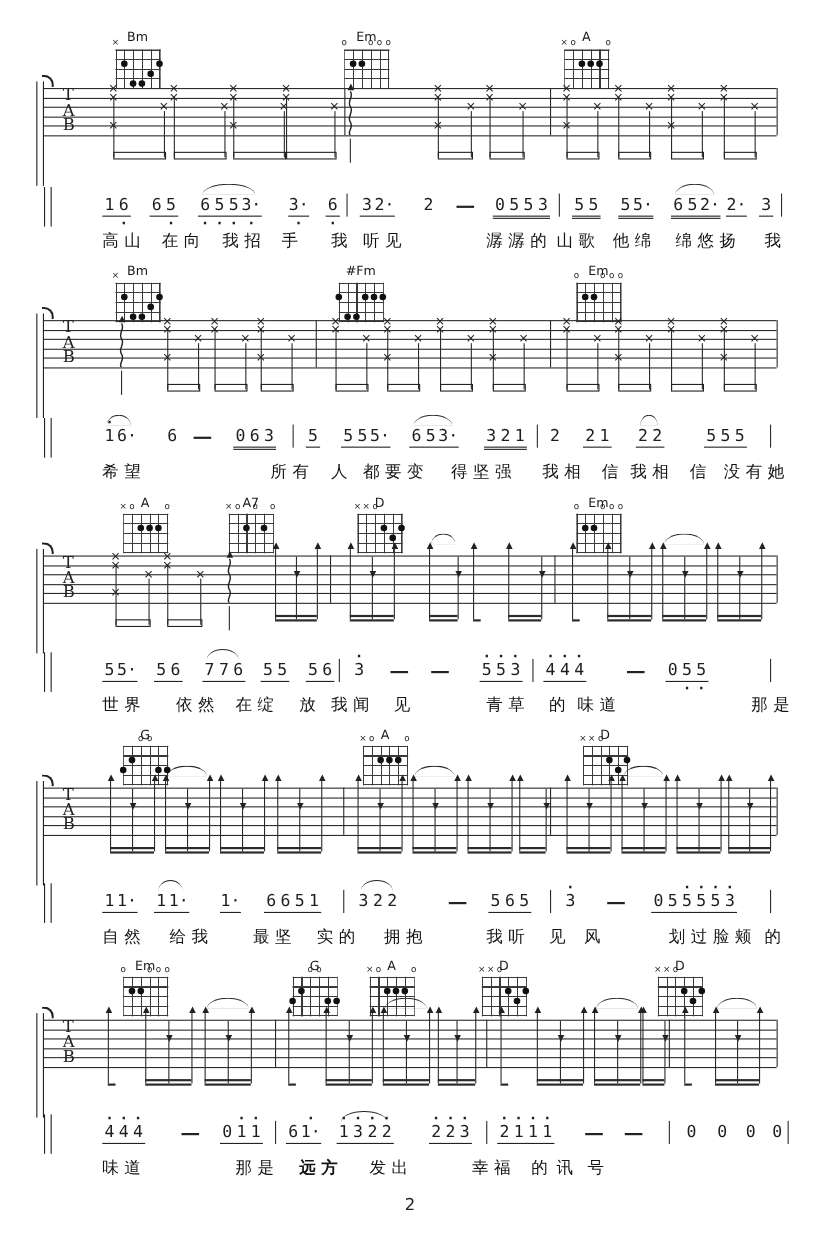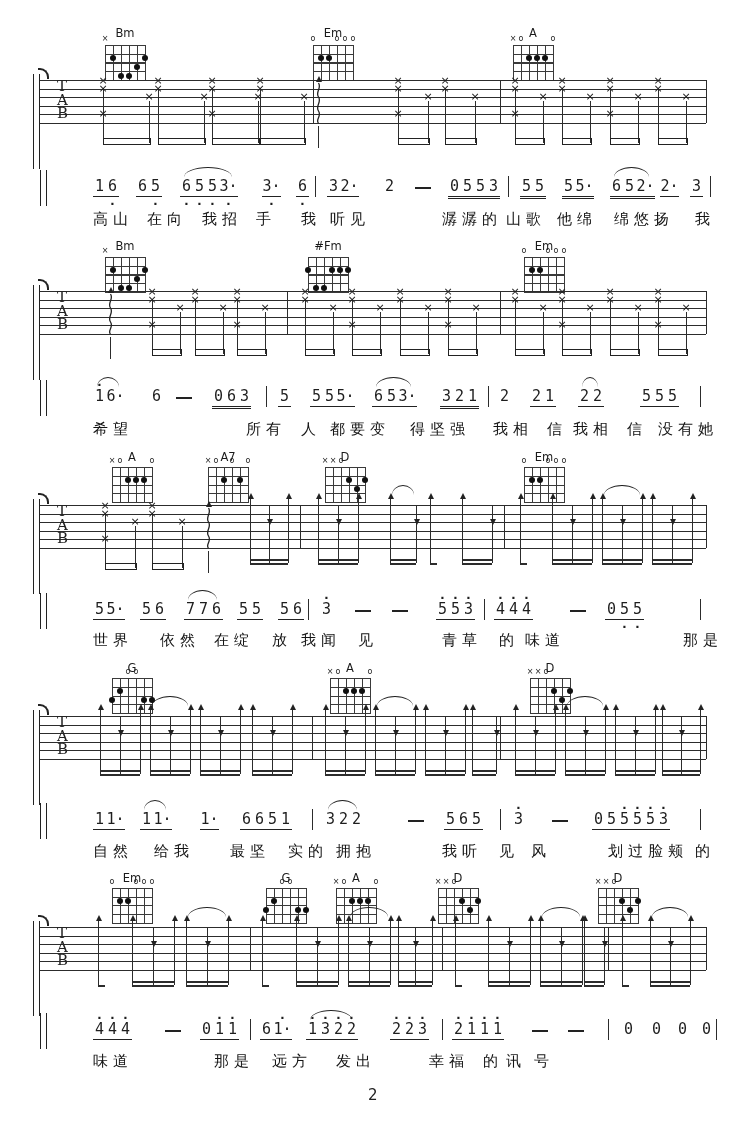--- a/index.html
+++ b/index.html
@@ -756,21 +756,21 @@
       <span class="note" style="width: 13px;">5<span class="da">·</span></span>
       <span class="note" style="width: 13px;">5<span class="da">·</span></span>
       <span class="note" style="width: 13px;">5<span class="da">·</span></span>
       <span class="note" style="width: 13px;">3<span class="da">·</span></span>
     </div>
     <div class="vline" style="left: 700px; top: 809px; height: 21px;"></div>
     <div class="lyr" style="left: 93px; top: 842px;">自然</div>
     <div class="lyr" style="left: 154px; top: 842px;">给我</div>
     <div class="lyr" style="left: 230px; top: 842px;">最坚</div>
     <div class="lyr" style="left: 288px; top: 842px;">实的</div>
-    <div class="lyr" style="left: 336px; top: 842px;">拥抱</div>
+    <div class="lyr" style="left: 349px; top: 842px;">拥抱</div>
     <div class="lyr" style="left: 442px; top: 842px;">我听</div>
     <div class="lyr" style="left: 499px; top: 842px;">见</div>
     <div class="lyr" style="left: 531px; top: 842px;">风</div>
     <div class="lyr" style="left: 608px; top: 842px;">划过脸颊</div>
     <div class="lyr" style="left: 695px; top: 842px;">的</div>
     <div class="cname" style="left: 132px; top: 871px;">Em</div>
     <div class="marker" style="left: 112px; top: 878px;">o</div>
     <div class="marker" style="left: 136px; top: 878px;">o</div>
     <div class="marker" style="left: 144px; top: 878px;">o</div>
     <div class="marker" style="left: 152px; top: 878px;">o</div>
@@ -957,19 +957,19 @@
     </div>
     <div class="mgroup" style="left: 676px; top: 1021px;">
       <span class="note" style="width: 13px;">0</span>
     </div>
     <div class="mgroup" style="left: 700px; top: 1021px;">
       <span class="note" style="width: 13px;">0</span>
     </div>
     <div class="vline" style="left: 716px; top: 1019px; height: 21px;"></div>
     <div class="lyr" style="left: 93px; top: 1052px;">味道</div>
     <div class="lyr" style="left: 214px; top: 1052px;">那是</div>
-    <div class="lyr" style="left: 272px; top: 1052px;">远方</div>
+    <div class="lyr" style="left: 272px; top: 1052px; font-weight: bold;">远方</div>
     <div class="lyr" style="left: 336px; top: 1052px;">发出</div>
     <div class="lyr" style="left: 429px; top: 1052px;">幸福</div>
     <div class="lyr" style="left: 483px; top: 1052px;">的</div>
     <div class="lyr" style="left: 506px; top: 1052px;">讯</div>
     <div class="lyr" style="left: 534px; top: 1052px;">号</div>
   </div>
 
 </body></html>

